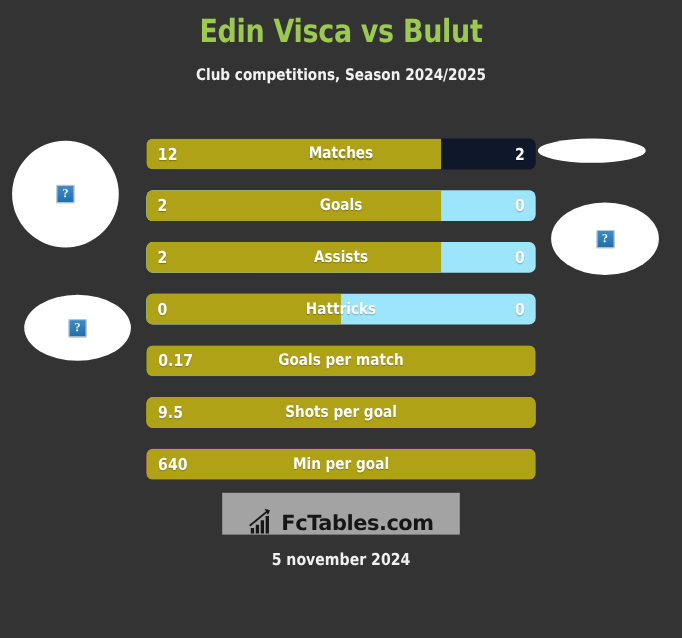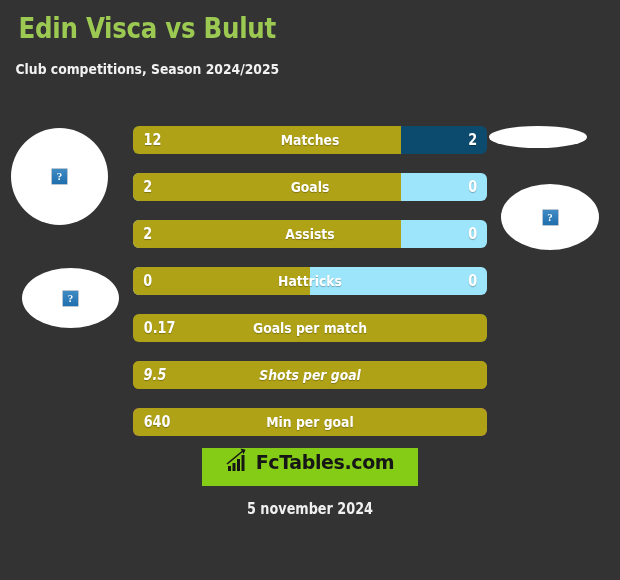--- a/index.html
+++ b/index.html
@@ -14,21 +14,21 @@
     overflow: hidden;
     position: relative;
   }
 
   
   .header {
     position: absolute;
     top: 0;
     left: 0;
     width: 620px;
-    text-align: left;
+    text-align: center;
   }
   .title {
     margin: 0;
     padding-top: 11px;
     font-size: 29px;
     font-weight: bold;
     letter-spacing: -0.3px;
     color: #9cc952;
     font-family: "DejaVu Sans Condensed", "Liberation Sans Narrow", "Liberation Sans", sans-serif;
     transform: scaleX(0.94);
@@ -139,23 +139,23 @@
     transform: scaleX(0.95);
   }
 
   
   .logo-box {
     position: absolute;
     left: 202px;
     top: 448px;
     width: 216px;
     height: 38px;
-    background: #84cc16;
-    display: flex;
-    align-items: flex-start;
+    background: #a3a3a3;
+    display: flex;
+    align-items: flex-end;
     justify-content: center;
   }
   .logo-inner {
     display: flex;
     align-items: flex-end;
     gap: 4px;
   }
   .logo-mark { display: block; }
   .logo-text {
     font-size: 19px;
@@ -197,21 +197,21 @@
     </div>
 </div>
 <div class="ph" id="ph-right-top"></div>
 <div class="ph" id="ph-right-bottom">
   <div class="ph-icon">
       <span>?</span>
     </div>
 </div>
 
 <div class="bars" id="bars">
-    <div class="bar-row" style="background: #0c4a6e;">
+    <div class="bar-row" style="background: #0f172a;">
       <div class="bar-fill" style="width: 75.7%; background: rgb(176, 162, 22);"></div>
       <div class="bar-home">12</div>
       <div class="bar-label">Matches</div>
       <div class="bar-away">2</div>
     </div>
     <div class="bar-row" style="background: rgb(156, 229, 251);">
       <div class="bar-fill" style="width: 75.7%; background: rgb(176, 162, 22);"></div>
       <div class="bar-home">2</div>
       <div class="bar-label">Goals</div>
       <div class="bar-away">0</div>
@@ -226,21 +226,21 @@
       <div class="bar-fill" style="width: 50%; background: rgb(176, 162, 22);"></div>
       <div class="bar-home">0</div>
       <div class="bar-label">Hattricks</div>
       <div class="bar-away">0</div>
     </div>
     <div class="bar-row full" style="background: #0c4a6e;">
       <div class="bar-fill" style="width: 100%; background: rgb(176, 162, 22);"></div>
       <div class="bar-home">0.17</div>
       <div class="bar-label">Goals per match</div>
     </div>
-    <div class="bar-row full" style="background: rgb(176, 162, 22); font-style: italic;">
+    <div class="bar-row full" style="background: rgb(176, 162, 22);">
       <div class="bar-fill" style="width: 100%; background: rgb(176, 162, 22);"></div>
       <div class="bar-home">9.5</div>
       <div class="bar-label">Shots per goal</div>
     </div>
     <div class="bar-row full" style="background: #a21caf;">
       <div class="bar-fill" style="width: 100%; background: rgb(176, 162, 22);"></div>
       <div class="bar-home">640</div>
       <div class="bar-label">Min per goal</div>
     </div>
   </div>

